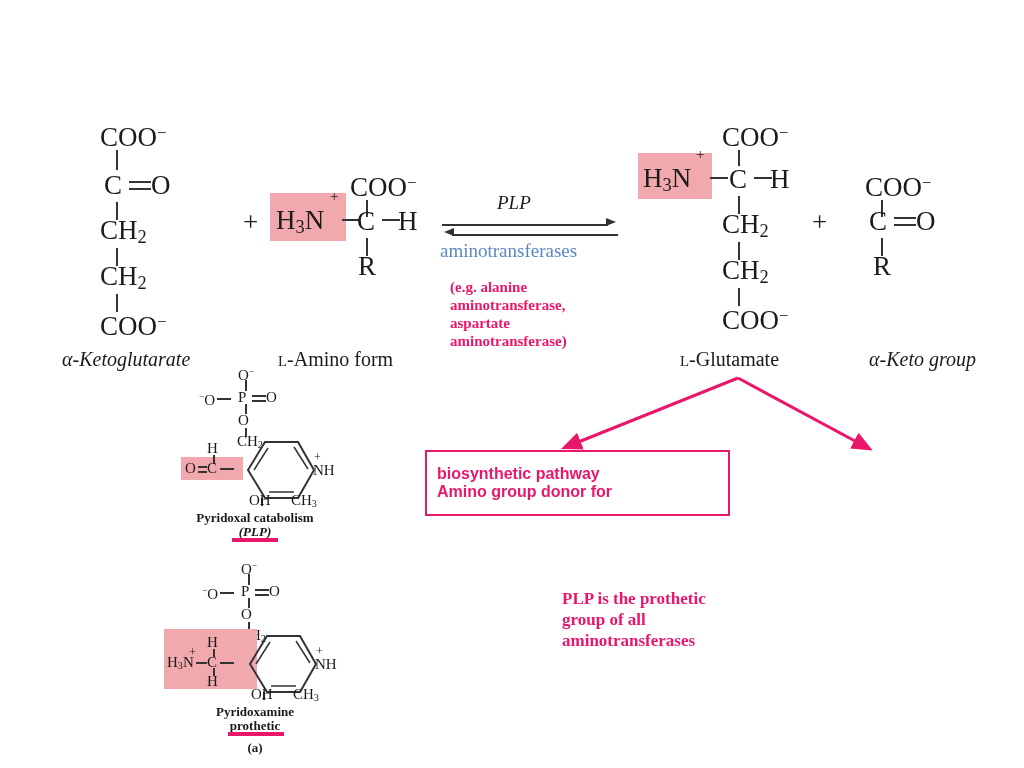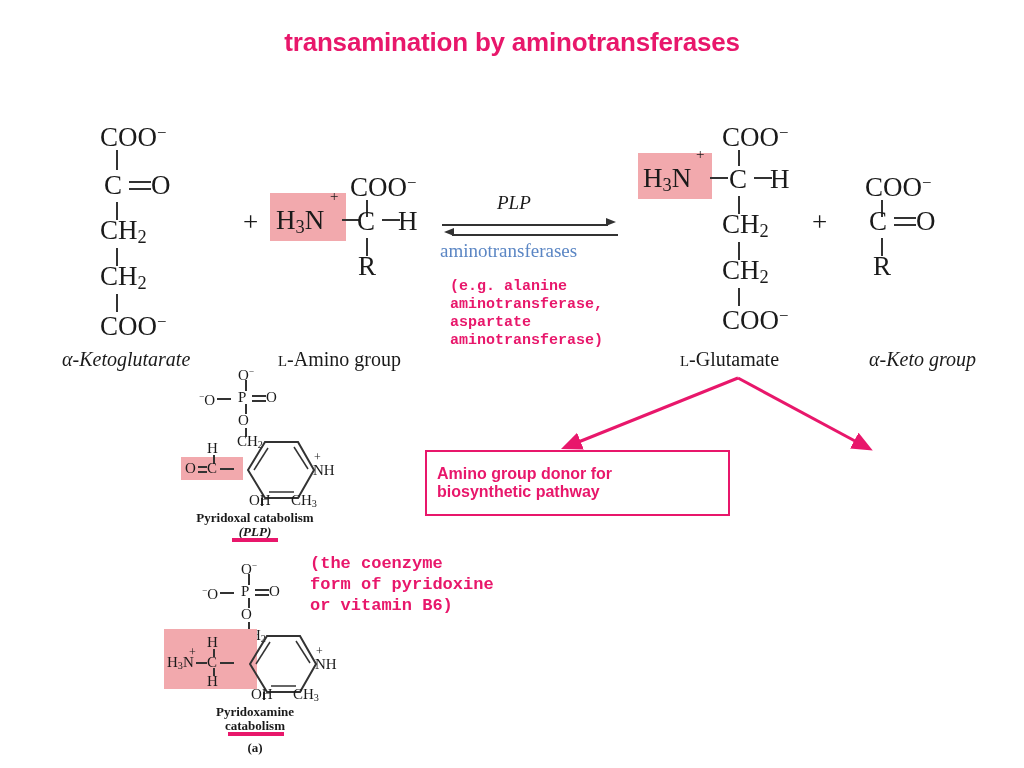--- a/index.html
+++ b/index.html
@@ -113,21 +113,21 @@
     font-family: "Liberation Serif", serif;
     font-size: 19px;
     color: #5B86C4;
     white-space: nowrap;
   }
 
   
   .note {
     position: absolute;
     color: #E8176B;
-    font-family: Liberation Mono, monospace;
+    font-family: Liberation Serif, serif;
     font-weight: bold;
     font-size: 15px;
     line-height: 18px;
     white-space: pre-line;
   }
   .note-lg {
     font-size: 17px;
     line-height: 21px;
   }
 
@@ -169,21 +169,20 @@
     width: 1024px; height: 768px;
     pointer-events: none;
   }
 </style>
 </head>
 <body>
 
 <div class="slide">
 
   <div class="title">
-    <span class="ln">transamination by aminotransferases</span>
   </div>
 
   <div>
     <div class="chem chem-lg" style="left:100px; top:118px;"><span>COO</span><sup>−</sup></div>
     <div class="vbond" style="left:116px; top:150px; height:20px;"></div>
 
     <div class="chem chem-lg" style="left:104px; top:170px;"><span>C</span></div>
     <div class="hbond" style="left:129px; top:181px; width:22px;"></div>
     <div class="hbond" style="left:129px; top:188px; width:22px;"></div>
     <div class="chem chem-lg" style="left:151px; top:170px;"><span>O</span></div>
@@ -212,21 +211,21 @@
     <div class="chem chem-sm" style="left:330px; top:188px;">+</div>
 
     <div class="hbond" style="left:342px; top:219px; width:18px;"></div>
     <div class="chem chem-lg" style="left:357px; top:206px;">C</div>
     <div class="hbond" style="left:382px; top:219px; width:18px;"></div>
     <div class="chem chem-lg" style="left:398px; top:206px;">H</div>
 
     <div class="vbond" style="left:366px; top:238px; height:18px;"></div>
     <div class="chem chem-lg" style="left:358px; top:251px;">R</div>
 
-    <div class="cname" style="left:278px; top:348px;"><span class="sc">L</span><span>-Amino group</span></div>
+    <div class="cname" style="left:278px; top:348px;"><span class="sc">L</span><span>-Amino form</span></div>
   </div>
 
   <div class="rxn-arrow" style="left:442px; top:215px; width:176px; height:26px;">
     <div class="bar" style="top:9px; width:166px;"></div>
     <div class="arrow-head ah-right" style="left:164px; top:3px;"></div>
     <div class="bar" style="top:19px; width:166px; left:10px;"></div>
     <div class="arrow-head ah-left" style="left:2px; top:13px;"></div>
   </div>
   <div class="arrow-label-top" style="left:497px; top:192px;font-style:italic;">PLP</div>
   <div class="arrow-label-bot" style="left:440px; top:240px;">aminotransferases</div>
@@ -358,41 +357,41 @@
       <line x1="37" y1="52" x2="62" y2="52" stroke="#333" stroke-width="1.5"></line>
     </svg>
 
     <div class="chem chem-sm" style="left:315px; top:656px;">NH</div>
     <div class="chem chem-xs" style="left:316px; top:644px;">+</div>
     <div class="vbond" style="left:263px; top:692px; height:8px; width:1.6px;"></div>
     <div class="chem chem-sm" style="left:251px; top:686px;">OH</div>
     <div class="chem chem-sm" style="left:293px; top:686px;"><span>CH</span><sub>3</sub></div>
 
     <div class="caption" style="left:175px; top:704px; width:160px;">Pyridoxamine</div>
-    <div class="caption" style="left:175px; top:718px; width:160px;">catabolism</div>
+    <div class="caption" style="left:175px; top:718px; width:160px;">prothetic</div>
     <div class="underline-pink" style="left:228px; top:732px; width:56px;"></div>
     <div class="caption" style="left:175px; top:740px; width:160px;">(a)</div>
   </div>
 
   <svg class="arrowlayer">
     <defs>
       <marker id="pinkhead" markerWidth="7" markerHeight="7" refX="5.2" refY="3" orient="auto">
         <polygon points="0,0 7,3 0,6" fill="#E8176B"></polygon>
       </marker>
     </defs>
     <line x1="738" y1="378" x2="566" y2="447" stroke="#E8176B" stroke-width="3" marker-end="url(#pinkhead)"></line>
     <line x1="738" y1="378" x2="868" y2="448" stroke="#E8176B" stroke-width="3" marker-end="url(#pinkhead)"></line>
   </svg>
 
   <div class="callout" style="left:425px; top:450px; width:305px; height:66px;">
     <div>
+      <span>biosynthetic pathway</span>
       <span>Amino group donor for</span>
-      <span>biosynthetic pathway</span>
     </div>
   </div>
 
 
-  <div class="note note-lg" style="left:310px; top:553px; width:215px;">(the coenzyme
-form of pyridoxine
-or vitamin B6)</div>
-
+
+  <div class="note note-lg" style="left:562px; top:588px; width:230px;">PLP is the prothetic
+group of all
+aminotransferases</div>
 
 </div>
 
 </body></html>

